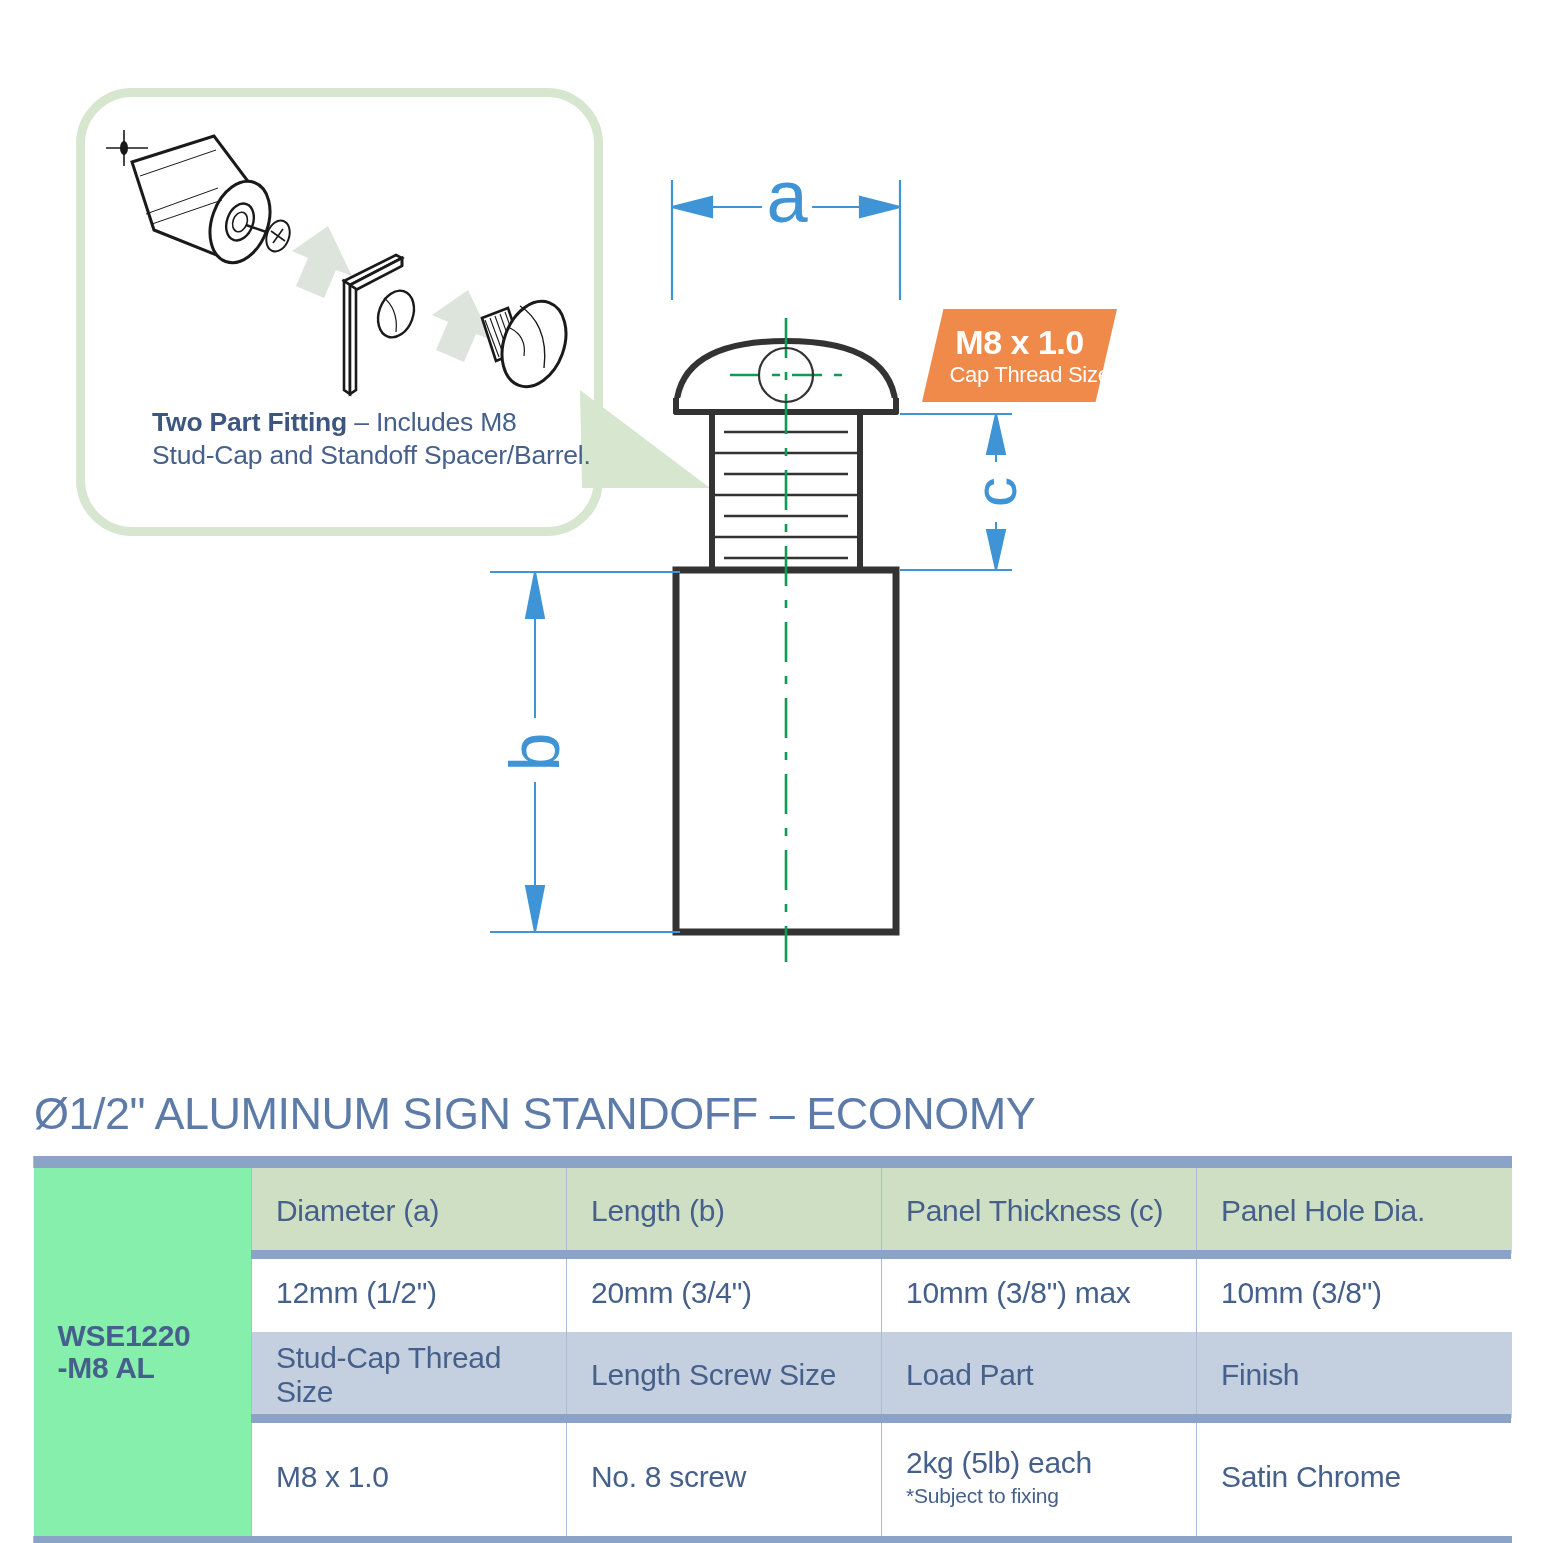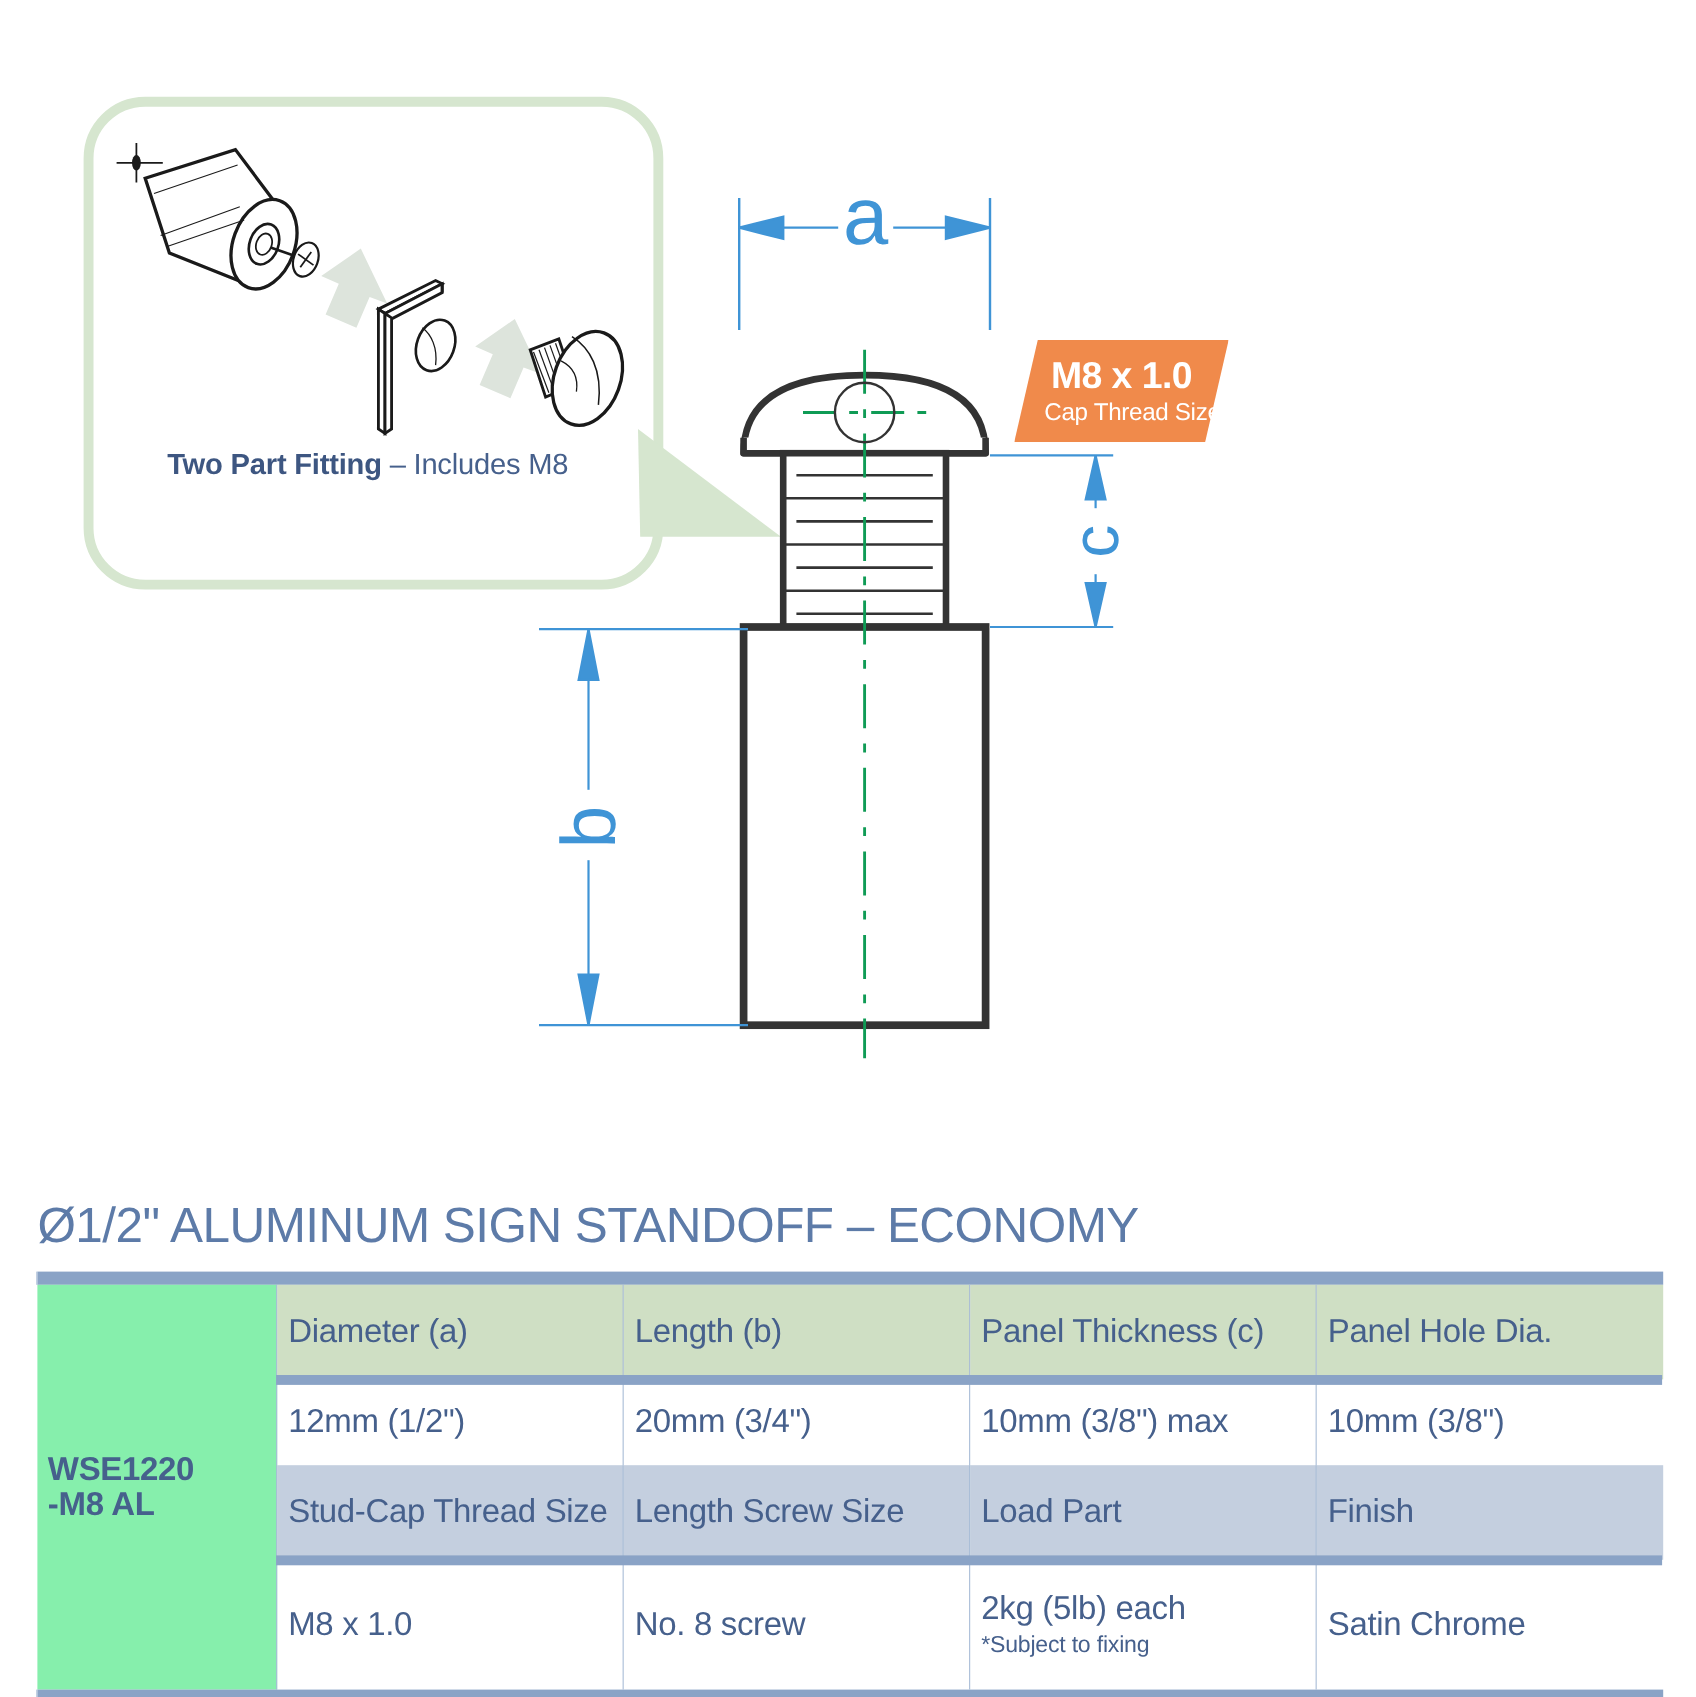--- a/index.html
+++ b/index.html
@@ -53,21 +53,21 @@
     white-space:nowrap;
   }
 
   
   #spec-table{
     position:absolute;left:33px;top:1156px;width:1478px;
     border-collapse:collapse;table-layout:fixed;
   }
   #spec-table td{
     font-size:30px;color:#46608c;vertical-align:middle;
-    padding:6px 10px;border-left:1px solid #a8bcd6;box-sizing:border-box;
+    padding:6px 24px;border-left:1px solid #a8bcd6;box-sizing:border-box;
     letter-spacing:-0.3px;
   }
   .col-part{width:218px;}
   .col-a{width:315px;}
   .col-b{width:315px;}
   .col-c{width:315px;}
   .col-d{width:315px;}
 
   td.partcell{
     border-left:none;font-size:41px;font-weight:bold;line-height:1.08;
@@ -147,20 +147,21 @@
         <line x1="409" y1="194" x2="423" y2="233"></line>
       </g>
       <ellipse cx="438" cy="226" rx="30" ry="44" fill="#ffffff" stroke="#1a1a1a" stroke-width="3" transform="rotate(20 438 226)"></ellipse>
       <path d="M424 188 C440 198 452 218 448 250" stroke-width="1.4"></path>
       <path d="M414 210 C424 215 430 224 428 238" stroke-width="1.2"></path>
     </g>
   </svg>
 
   <div id="callout-caption">
     <span class="b">Two Part Fitting</span><span> – Includes M8</span><br>
+    <span>Stud-Cap and Standoff Spacer/Barrel.</span>
   </div>
 
   <svg id="drawing" viewBox="0 0 1120 820">
 
     <g stroke="#3f94d6" stroke-width="2.2" fill="#3f94d6">
       <line x1="672" y1="30" x2="672" y2="150"></line>
       <line x1="900" y1="30" x2="900" y2="150"></line>
       <line x1="672" y1="57" x2="762" y2="57" stroke-width="2"></line>
       <line x1="812" y1="57" x2="900" y2="57" stroke-width="2"></line>
       <polygon points="672,57 712,47 712,67"></polygon>

